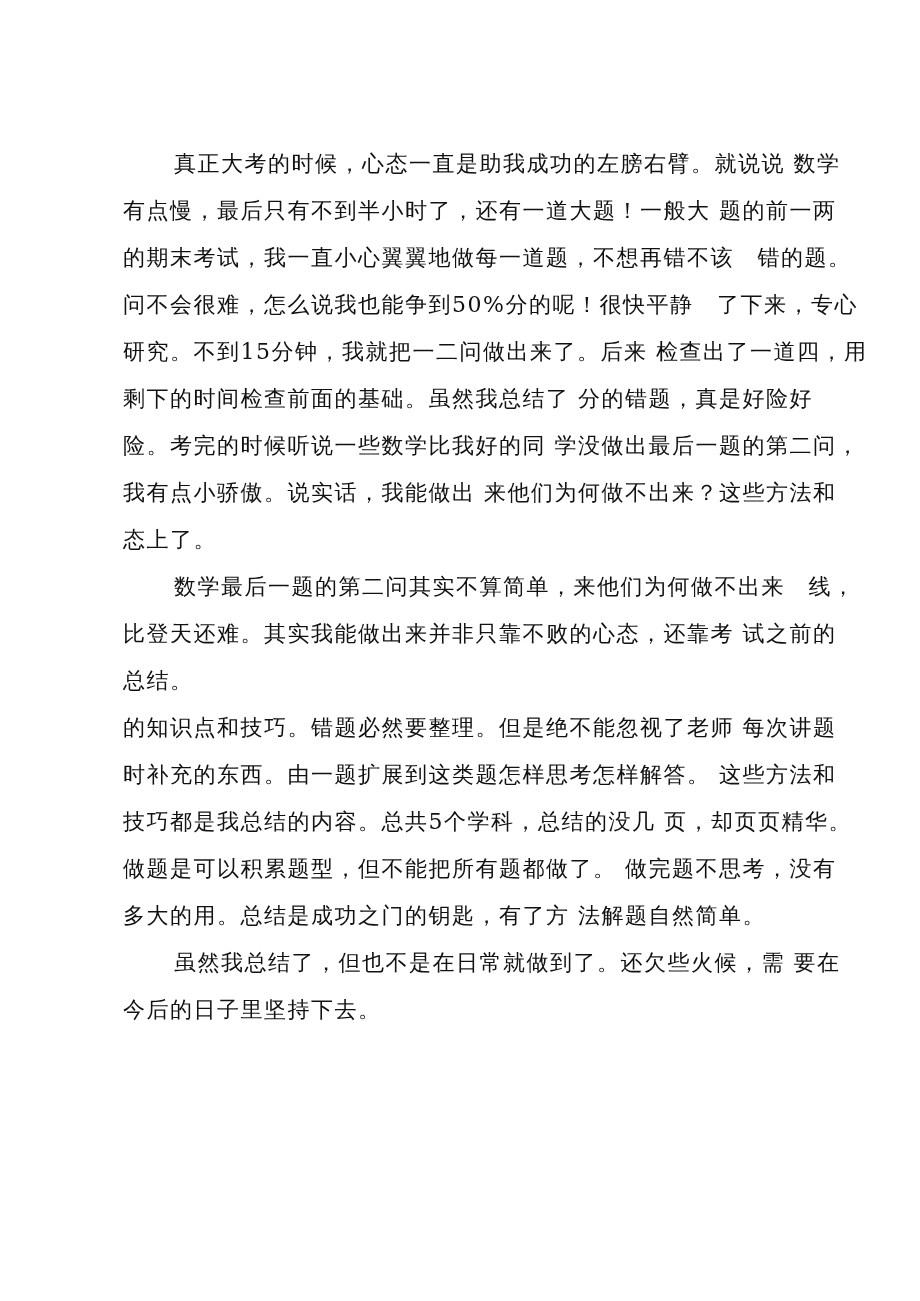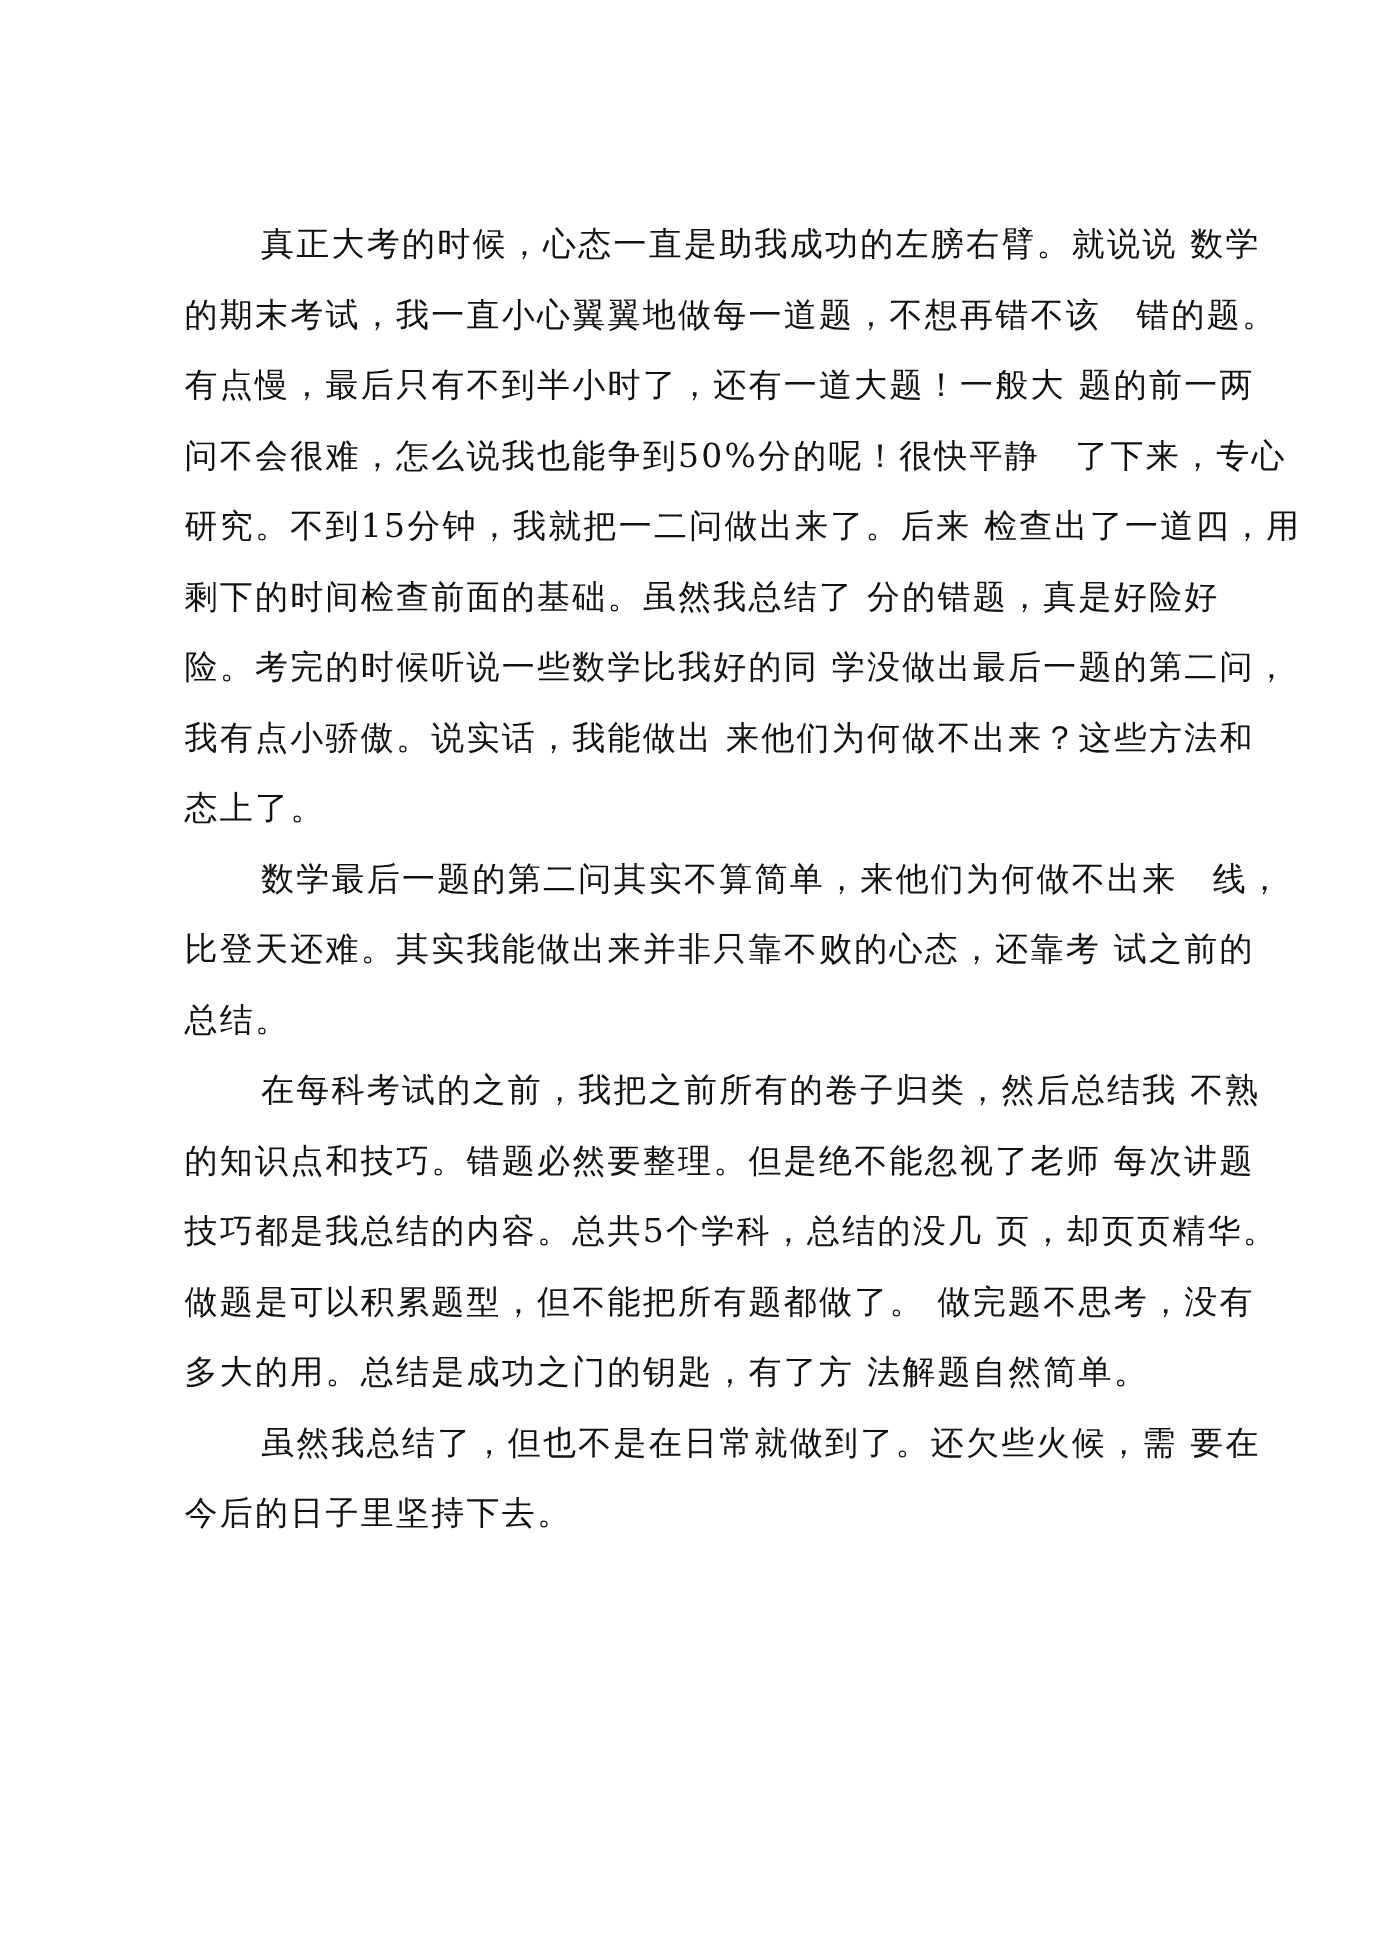--- a/index.html
+++ b/index.html
@@ -41,39 +41,39 @@
   }
 </style>
 </head>
 <body>
 
 <div class="page">
   <div class="body-text">
 
     <div>
       <div class="line indent">真正大考的时候，心态一直是助我成功的左膀右臂。就说说 数学</div>
+      <div class="line">有点慢，最后只有不到半小时了，还有一道大题！一般大 题的前一两</div>
       <div class="line">的期末考试，我一直小心翼翼地做每一道题，不想再错不该　错的题。</div>
-      <div class="line">有点慢，最后只有不到半小时了，还有一道大题！一般大 题的前一两</div>
       <div class="line">问不会很难，怎么说我也能争到50%分的呢！很快平静　了下来，专心</div>
       <div class="line">研究。不到15分钟，我就把一二问做出来了。后来 检查出了一道四，用</div>
       <div class="line">剩下的时间检查前面的基础。虽然我总结了 分的错题，真是好险好</div>
       <div class="line">险。考完的时候听说一些数学比我好的同 学没做出最后一题的第二问，</div>
       <div class="line">我有点小骄傲。说实话，我能做出 来他们为何做不出来？这些方法和</div>
       <div class="line">态上了。</div>
     </div>
 
     <div>
       <div class="line indent">数学最后一题的第二问其实不算简单，来他们为何做不出来　线，</div>
       <div class="line">比登天还难。其实我能做出来并非只靠不败的心态，还靠考 试之前的</div>
       <div class="line">总结。</div>
     </div>
 
     <div>
-      <div class="line indent">在每科考试的之前，我把之前所有的卷子归类，然后总结我 不熟</div>
       <div class="line">的知识点和技巧。错题必然要整理。但是绝不能忽视了老师 每次讲题</div>
+      <div class="line">时补充的东西。由一题扩展到这类题怎样思考怎样解答。 这些方法和</div>
       <div class="line">技巧都是我总结的内容。总共5个学科，总结的没几 页，却页页精华。</div>
       <div class="line">做题是可以积累题型，但不能把所有题都做了。 做完题不思考，没有</div>
       <div class="line">多大的用。总结是成功之门的钥匙，有了方 法解题自然简单。</div>
     </div>
 
     <div>
       <div class="line indent">虽然我总结了，但也不是在日常就做到了。还欠些火候，需 要在</div>
       <div class="line">今后的日子里坚持下去。</div>
     </div>
 

